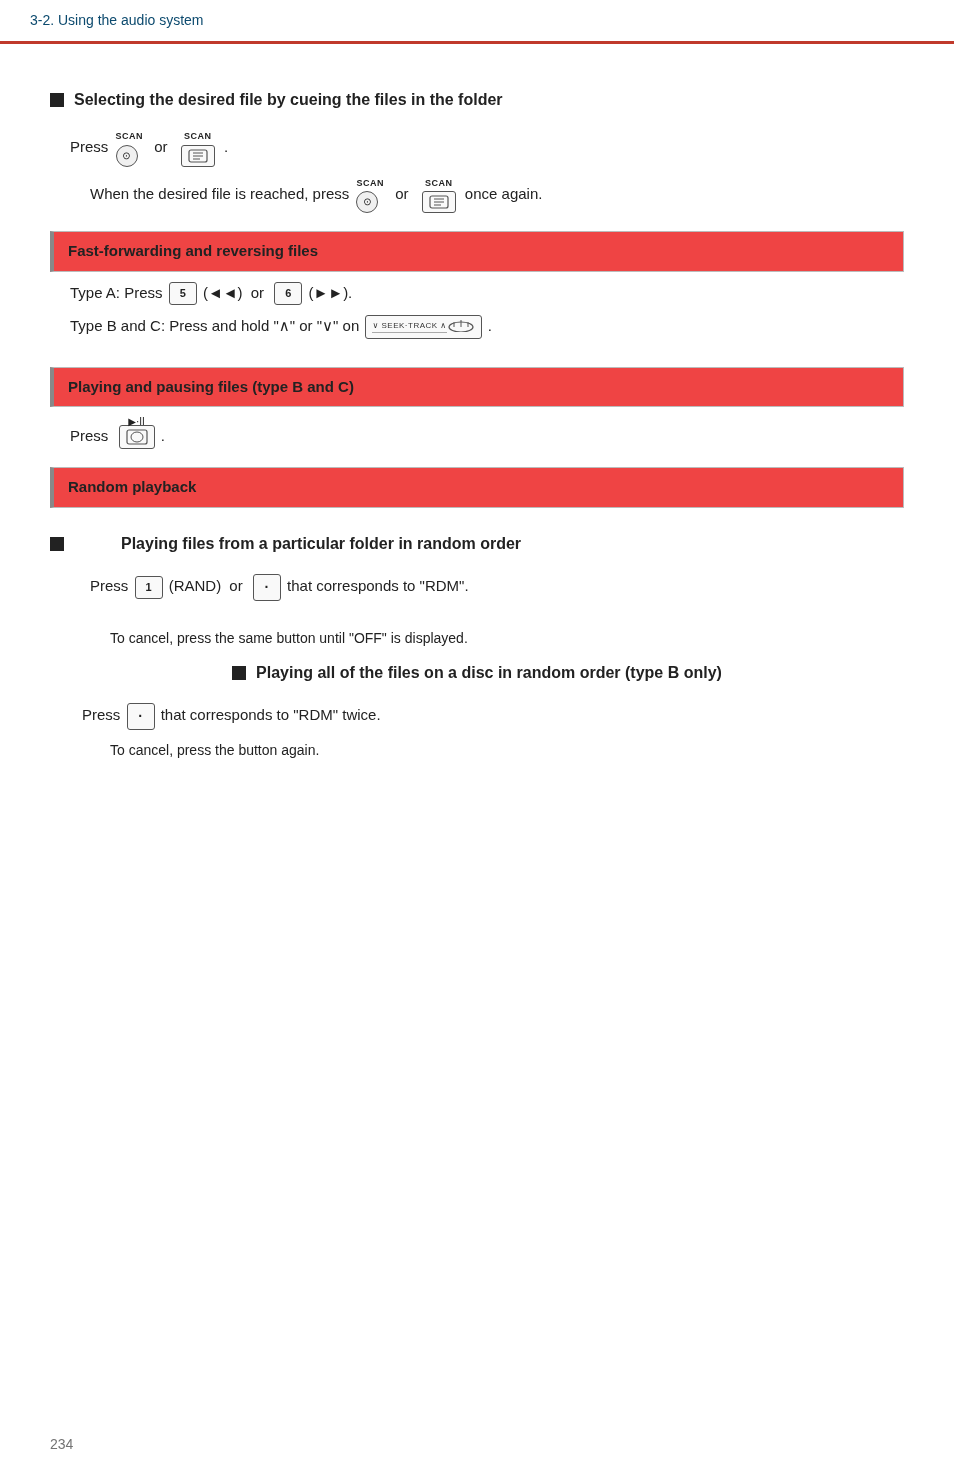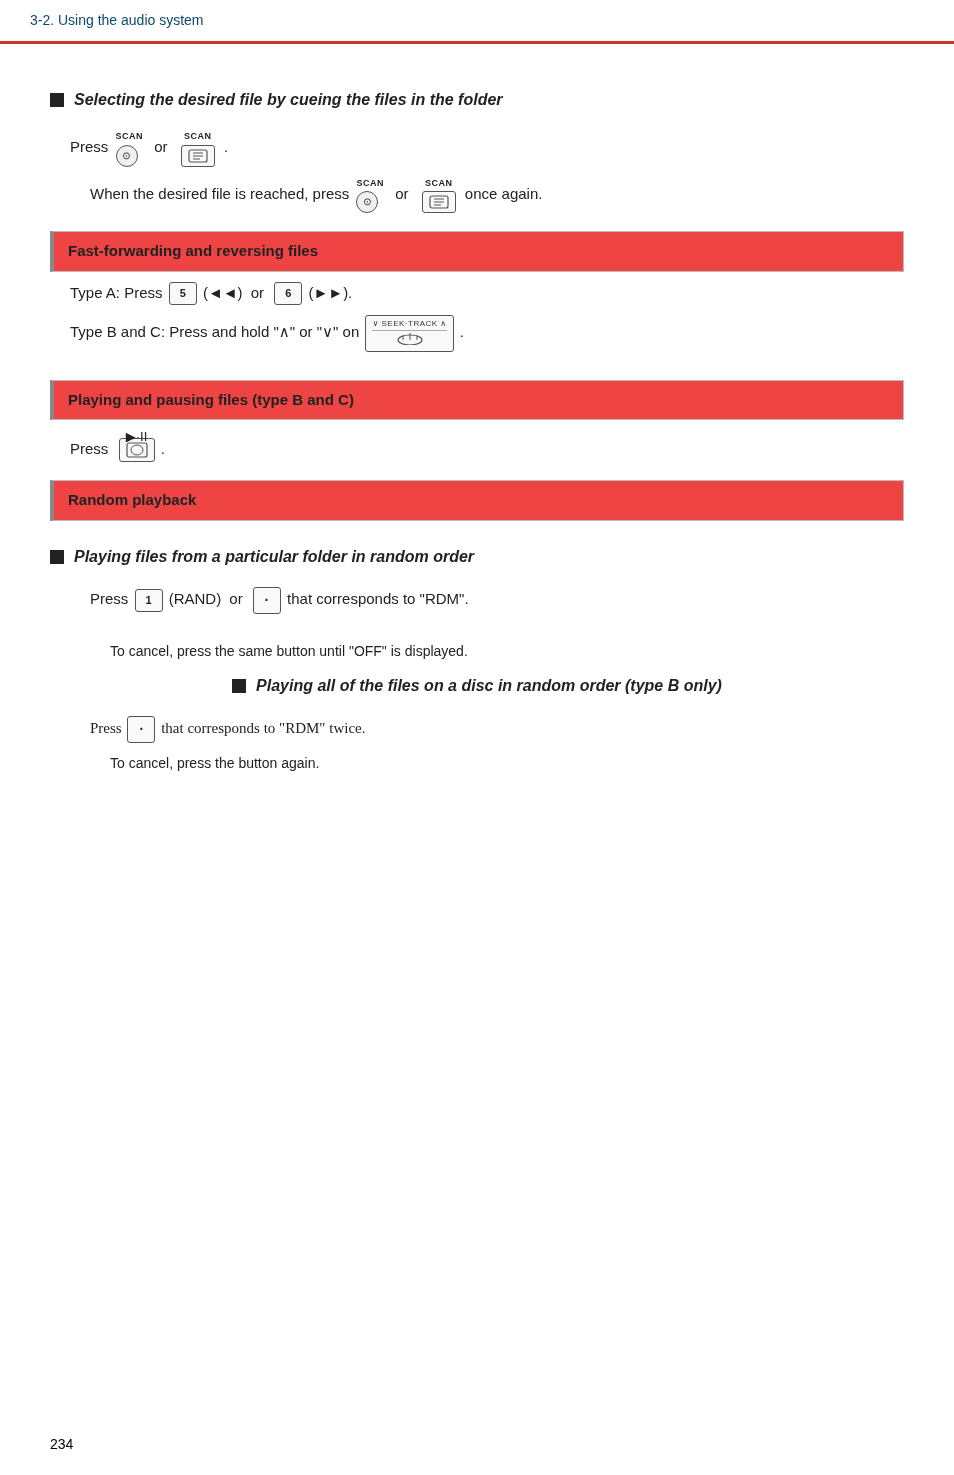--- a/index.html
+++ b/index.html
@@ -19,21 +19,20 @@
       color: #0c4a6e;
     }
     .main-content {
       padding: 30px 50px 50px 50px;
     }
     .section-title-block {
       display: flex;
       align-items: center;
       margin-bottom: 18px;
       margin-top: 10px;
-      font-style: italic;
     }
     .section-title-block .square-icon {
       display: inline-block;
       width: 14px;
       height: 14px;
       background: #222;
       margin-right: 10px;
       flex-shrink: 0;
     }
     .section-title-block .title-text {
@@ -103,21 +102,20 @@
       font-size: 9px;
       background: #f9f9f9;
       vertical-align: middle;
       min-width: 44px;
       min-height: 22px;
       position: relative;
       margin: 0 2px;
     }
     .seek-track-inner {
       display: flex;
-      flex-direction: column;
       align-items: center;
     }
     .seek-track-top {
       font-size: 8px;
       letter-spacing: 0.5px;
       color: #333;
       border-bottom: 1px solid #aaa;
       width: 100%;
       text-align: center;
     }
@@ -157,21 +155,21 @@
     .or-text {
       display: inline;
       margin: 13px 4px;
       font-style: normal;
     }
     .page-num {
       position: absolute;
       bottom: 20px;
       left: 50px;
       font-size: 14px;
-      color: #000000;
+      color: #737373;
     }
     .sub-bullet {
       margin-top: 14px;
     }
   </style>
 </head>
 <body>
 
 <div class="top-bar">
   <span>3-2. Using the audio system</span>
@@ -267,34 +265,34 @@
     <span>.</span>
   </div>
 
   <div class="section-box" style="margin-top:28px;">
     <span>Playing and pausing files (type B and C)</span>
   </div>
 
   <div class="content-line" style="margin-top:18px;">
     <span>Press</span>
     <span class="play-pause-btn" style="position:relative; margin-left:6px;">
-      <span style="font-size:13px;position:absolute;top:-12px;left:50%;transform:translateX(-50%);white-space:nowrap;text-align:right;">▶·II</span>
+      <span style="font-size:10px;position:absolute;top:-12px;left:50%;transform:translateX(-50%);white-space:nowrap;text-align:right;">▶·II</span>
       <svg width="22" height="16" viewBox="0 0 22 16">
           <rect x="1" y="1" width="20" height="14" rx="2" fill="none" stroke="#555" stroke-width="1.2"></rect>
           <ellipse cx="11" cy="8" rx="6" ry="5" fill="none" stroke="#555" stroke-width="1"></ellipse>
         </svg>
     </span>
     <span>.</span>
   </div>
 
   <div class="section-box" style="">
     <span>Random playback</span>
   </div>
 
-  <div class="sub-bullet section-title-block" style="margin-top:24px;">
+  <div class="sub-bullet section-title-block" style="margin-top:24px;gap:47px;">
     <span class="square-icon"></span>
     <span class="title-text">Playing files from a particular folder in random order</span>
   </div>
 
   <div class="content-line" style="margin-left:40px;">
     <span>Press</span>
     <span class="num-btn">1</span>
     <span>(RAND)</span>
     <span class="or-text">or</span>
     <span class="num-btn" style="font-size:14px;">·</span>
@@ -303,21 +301,21 @@
 
   <div class="content-line-indented" style="margin-left:60px;margin-top:27px;">
     <span>To cancel, press the same button until "OFF" is displayed.</span>
   </div>
 
   <div class="sub-bullet section-title-block" style="margin-top:12px;justify-content:center;">
     <span class="square-icon"></span>
     <span class="title-text">Playing all of the files on a disc in random order (type B only)</span>
   </div>
 
-  <div class="content-line" style="margin-left:40px;font-family:Liberation Serif, serif;">
+  <div class="content-line" style="margin-left:32px;">
     <span>Press</span>
     <span class="num-btn" style="font-size:14px;">·</span>
     <span>that corresponds to "RDM" twice.</span>
   </div>
 
   <div class="content-line-indented" style="margin-left:60px;">
     <span>To cancel, press the button again.</span>
   </div>
 
 </div>

